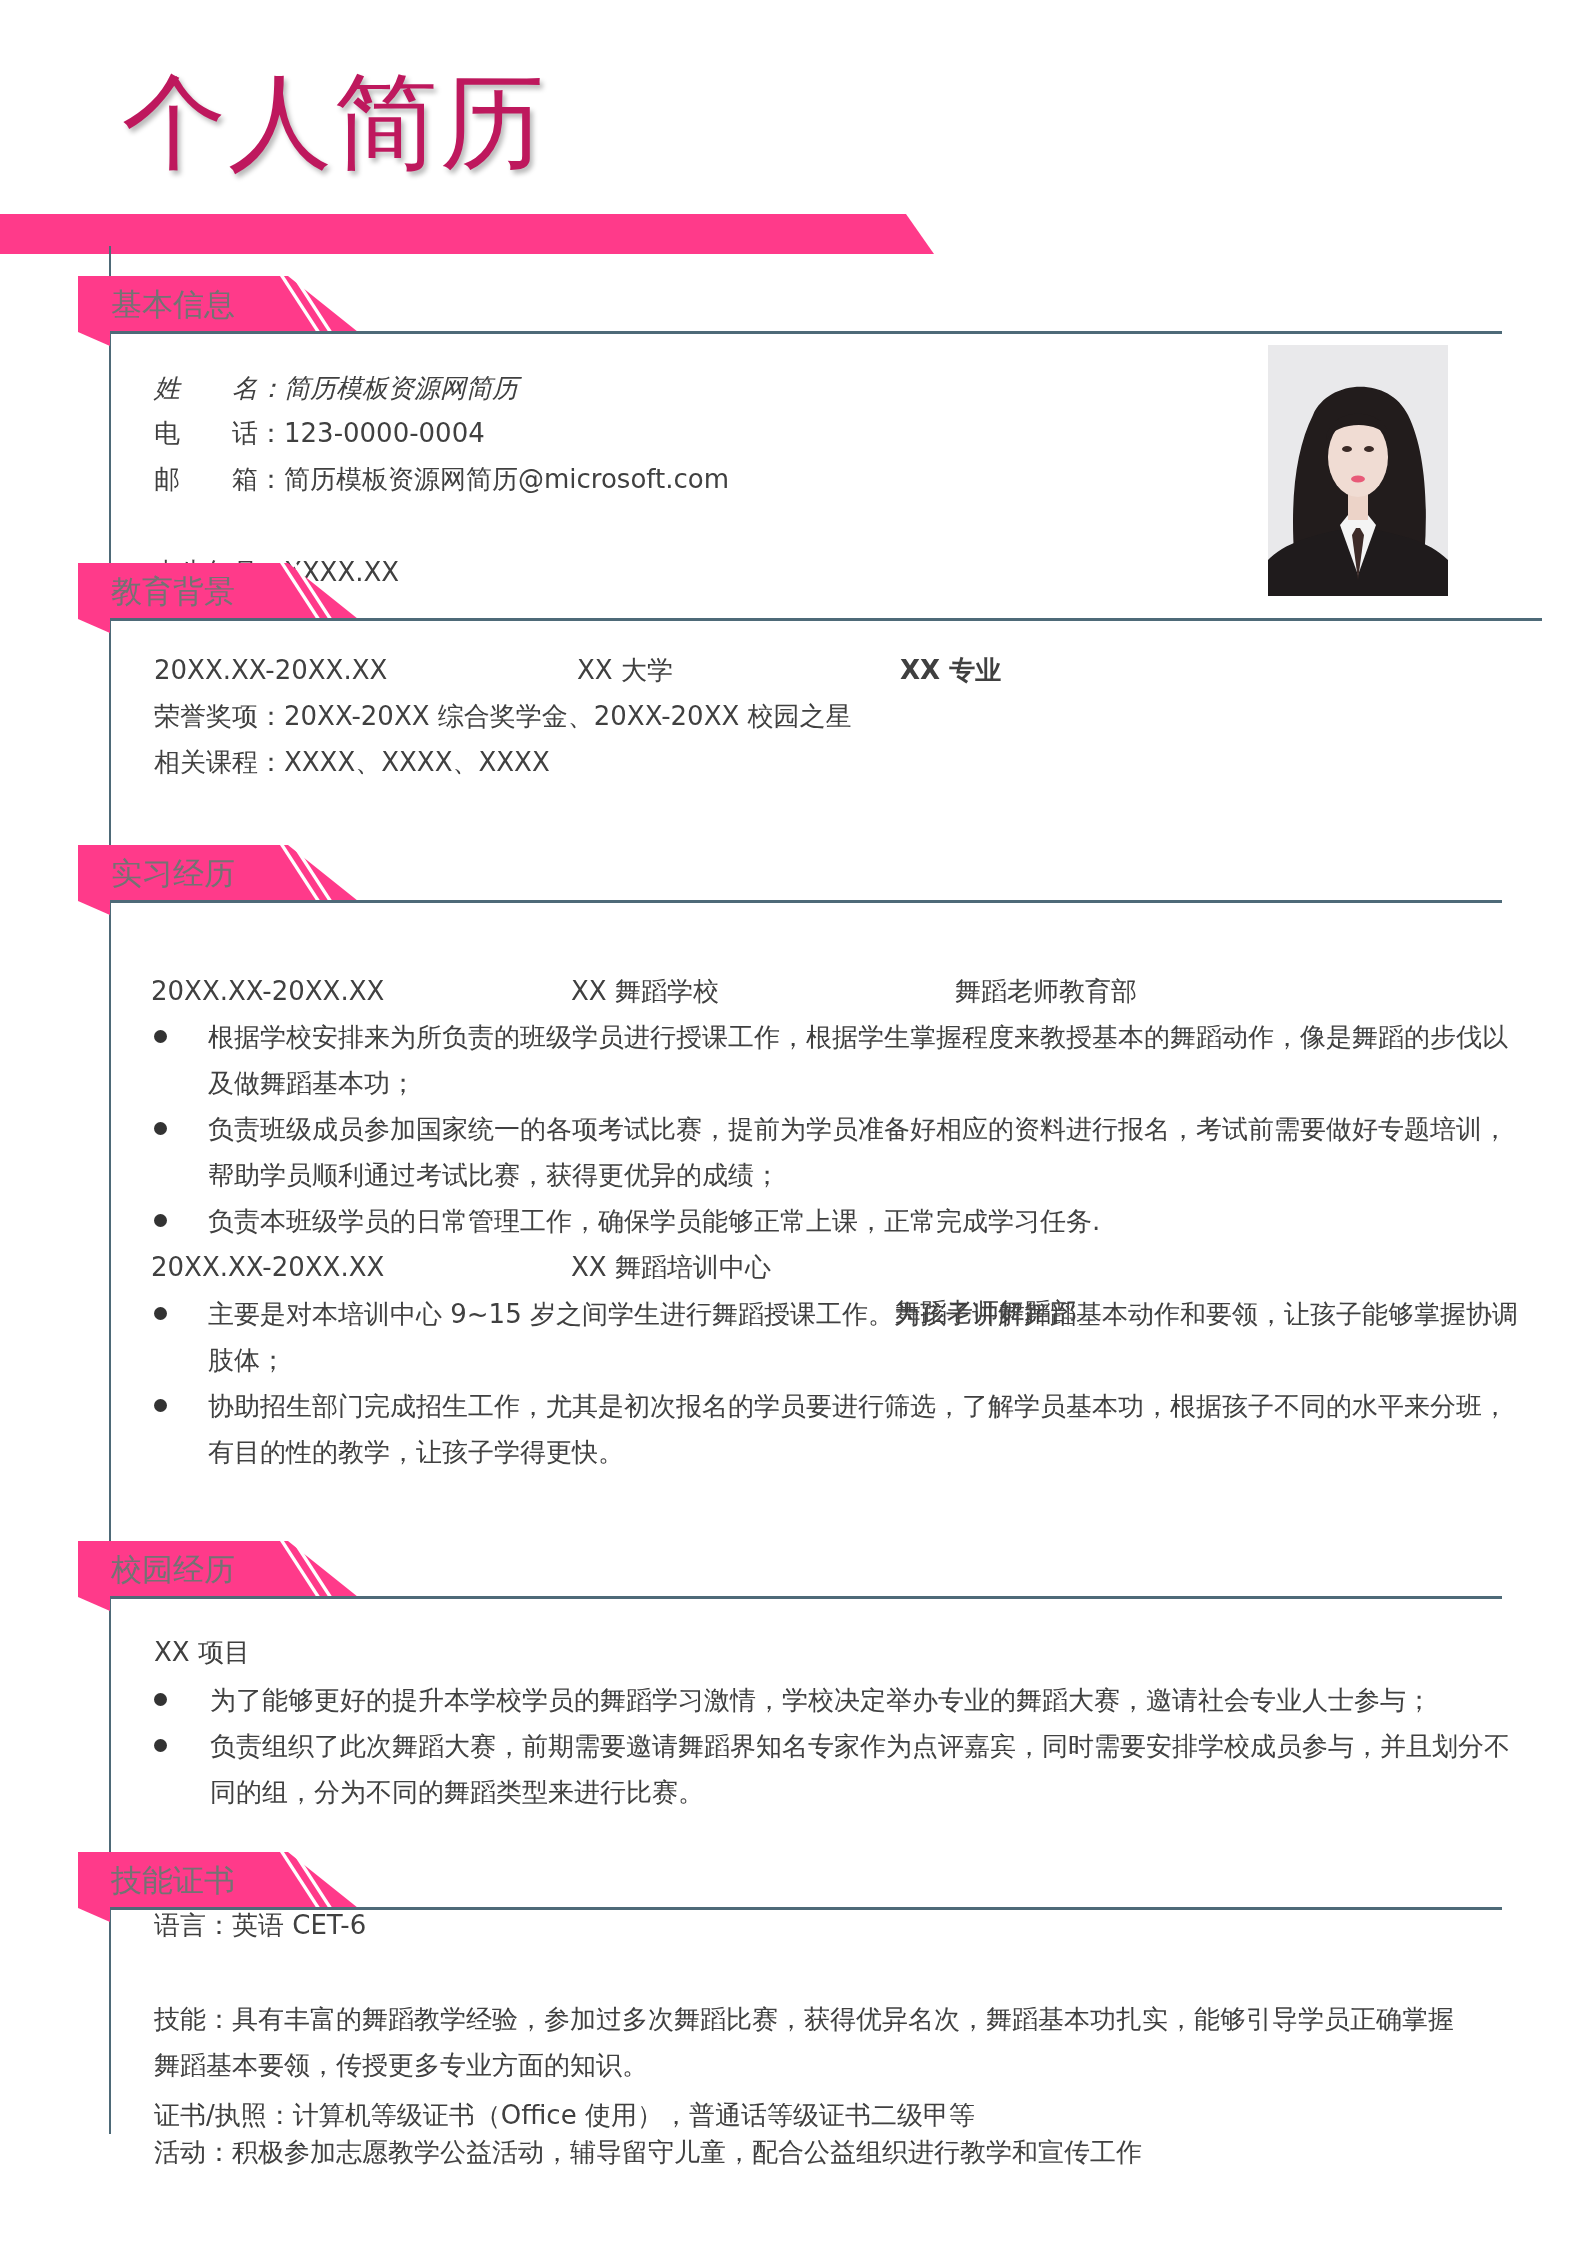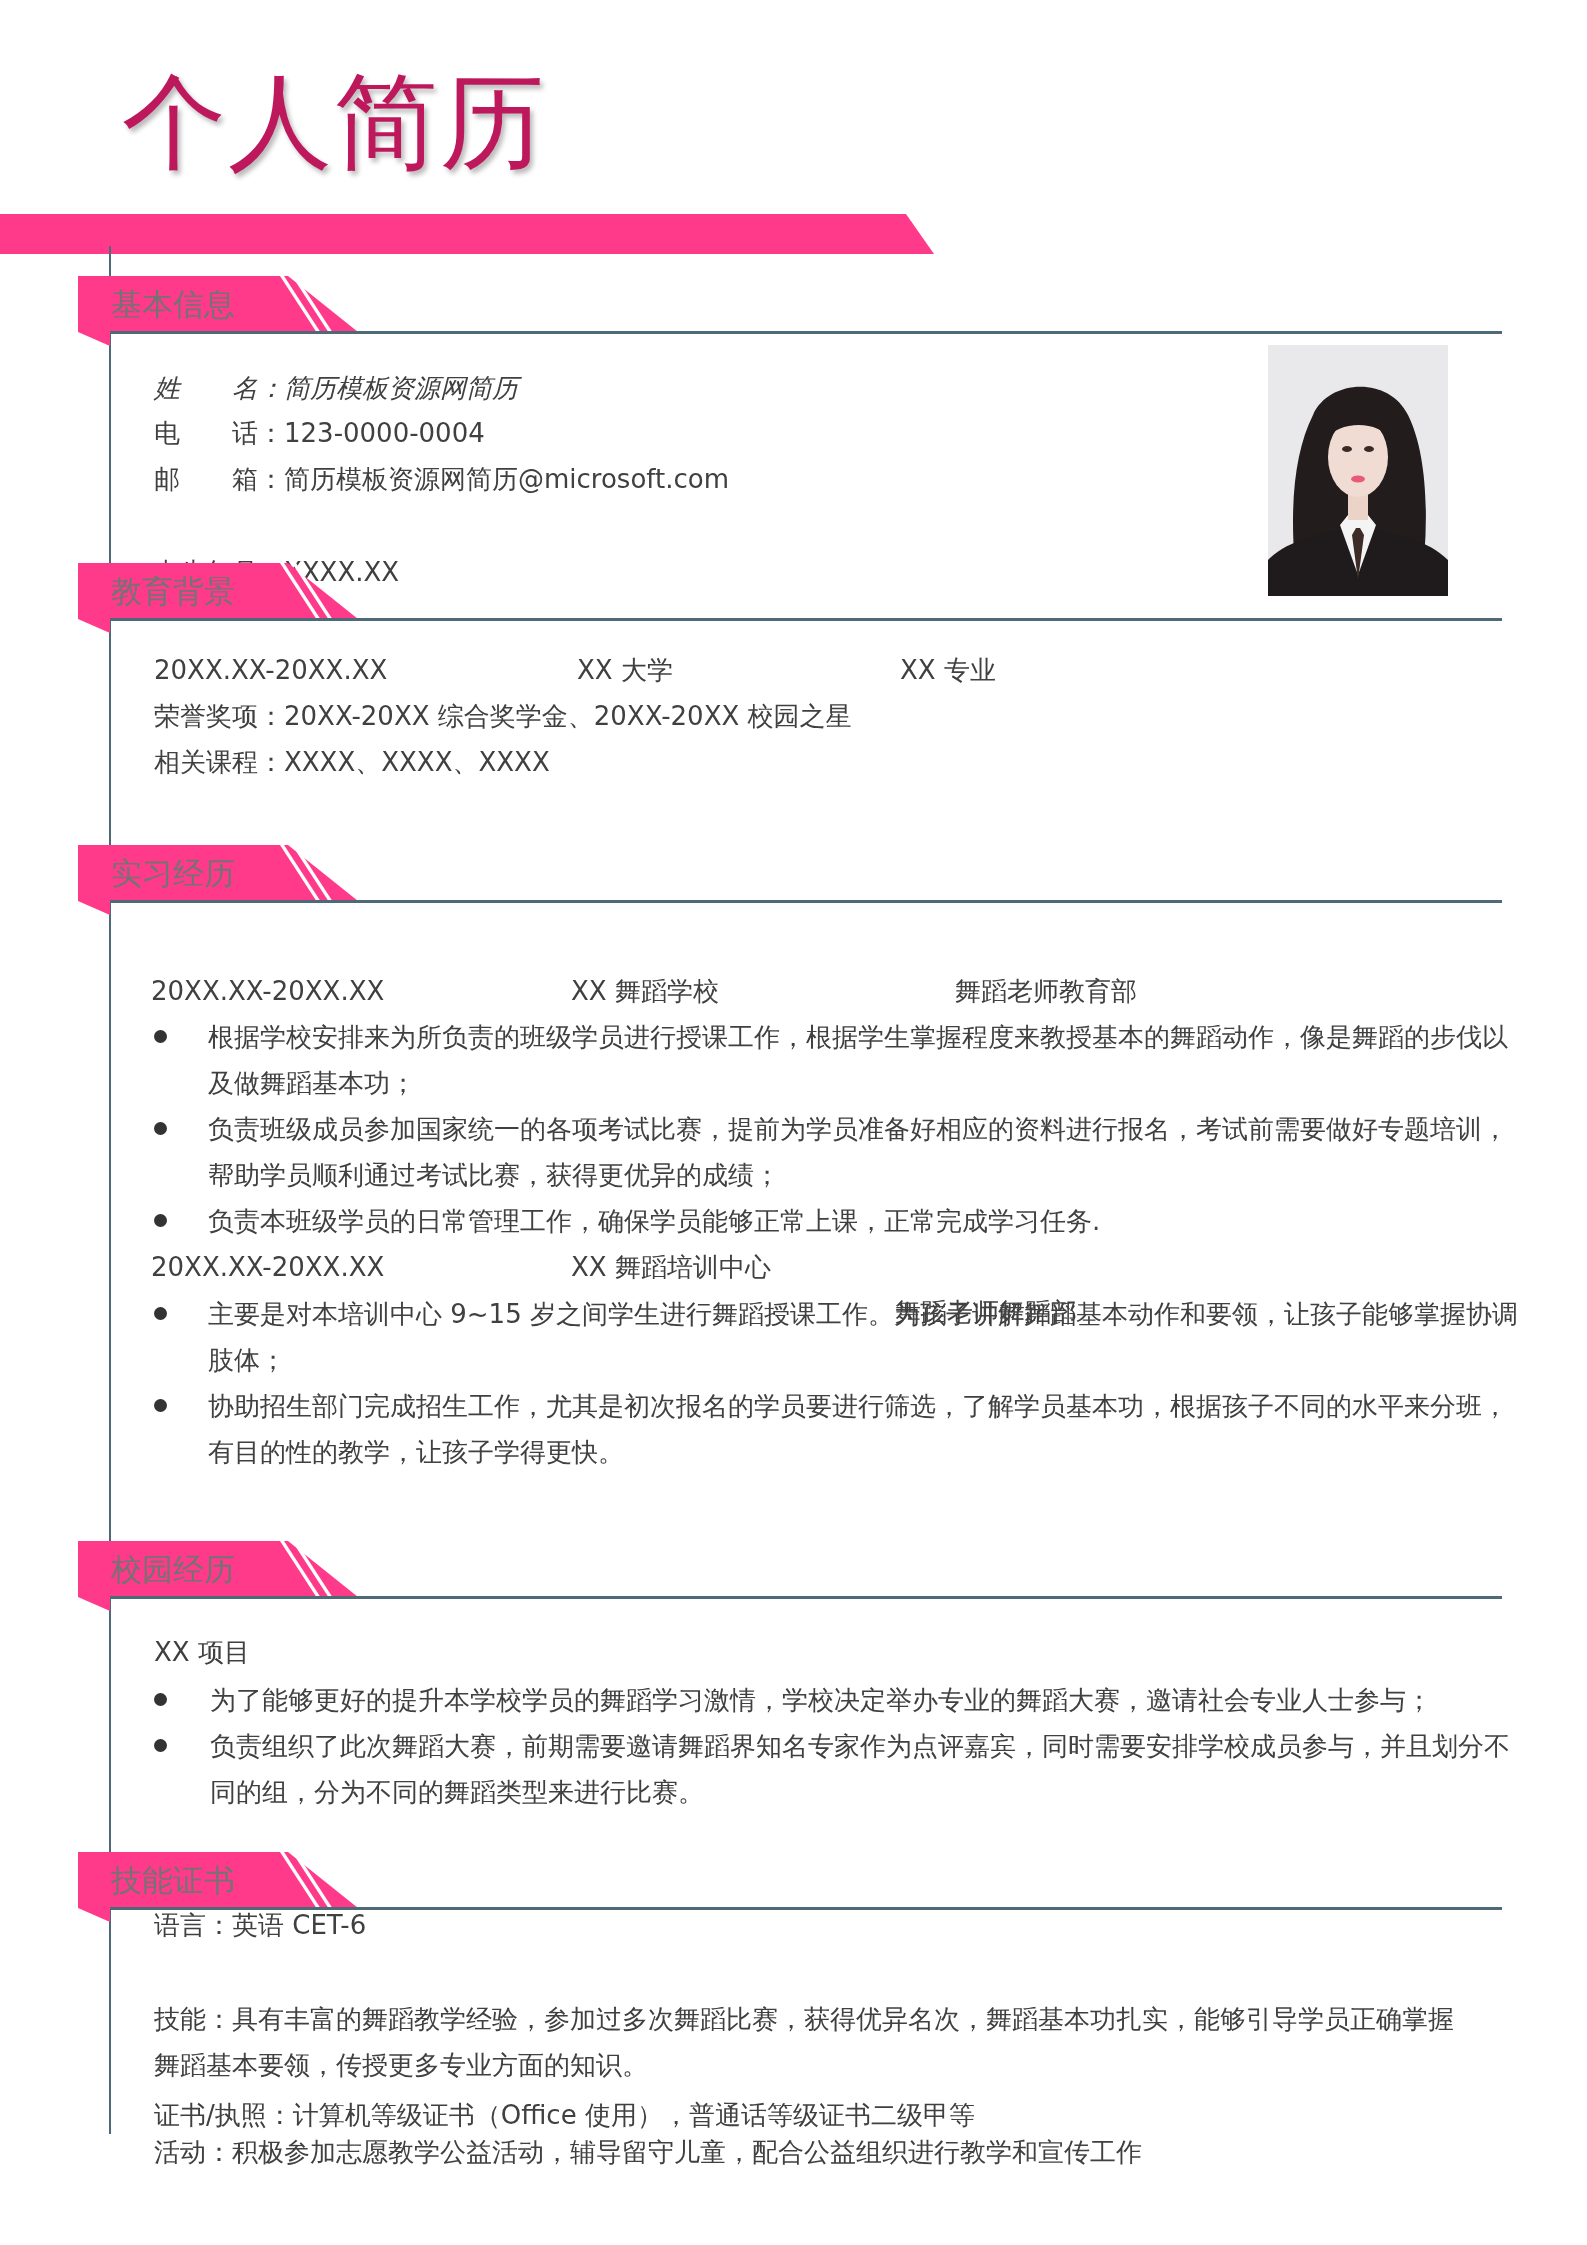--- a/index.html
+++ b/index.html
@@ -192,33 +192,33 @@
     <path d="M84 190 L90 235 L96 190 L92 183 L88 183 Z" fill="#3d2b28"></path>
     <rect x="80" y="140" width="20" height="35" fill="#ecd3c8"></rect>
     <ellipse cx="90" cy="112" rx="30" ry="40" fill="#f0dcd3"></ellipse>
     <ellipse cx="79" cy="104" rx="5" ry="3" fill="#3a2a26"></ellipse>
     <ellipse cx="101" cy="104" rx="5" ry="3" fill="#3a2a26"></ellipse>
     <ellipse cx="90" cy="134" rx="7" ry="3.5" fill="#e85a78"></ellipse>
     <path d="M58 95 C60 60 120 60 122 95 C112 75 70 75 58 95 Z" fill="#221c1c"></path>
   </svg>
 </div>
 
-<div class="section-header" style="top:563px;">
+<div class="section-header" style="top:563px;padding-left:40px;">
   <div class="tab"></div>
   <div class="fold"></div>
   <div class="stripe s1"></div>
   <div class="stripe s2"></div>
   <div class="label">教育背景</div>
   <div class="rule"></div>
 </div>
 
 <div class="row cols" style="left:154px; top:653px; width:900px; height:34px;">
   <span style="left:0;">20XX.XX-20XX.XX</span>
   <span style="left:423px;text-align:center;">XX 大学</span>
-  <span style="left:746px;">XX 专业</span>
+  <span style="left:746px;font-weight:bold;">XX 专业</span>
 </div>
 <div class="row" style="left:154px; top:699px;">荣誉奖项：20XX-20XX  综合奖学金、20XX-20XX  校园之星</div>
 <div class="row" style="left:154px; top:745px;">相关课程：XXXX、XXXX、XXXX</div>
 
 <div class="section-header" style="top:845px;">
   <div class="tab"></div>
   <div class="fold"></div>
   <div class="stripe s1"></div>
   <div class="stripe s2"></div>
   <div class="label">实习经历</div>

